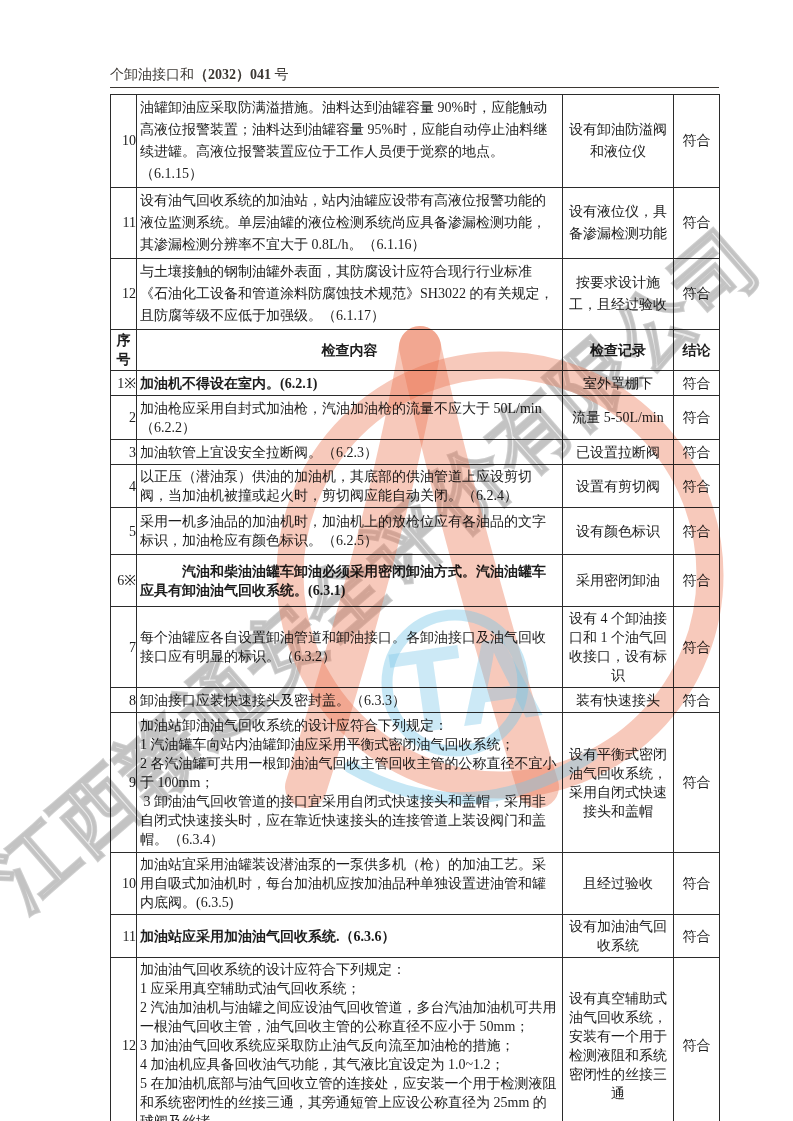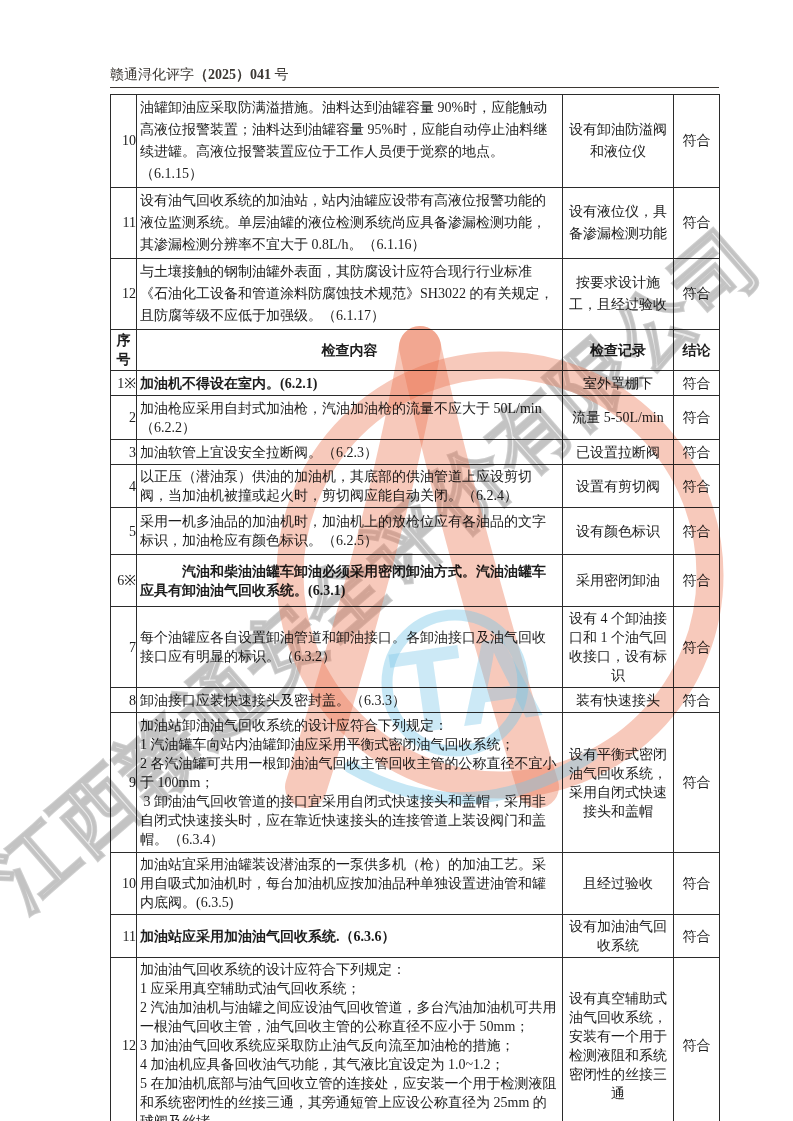--- a/index.html
+++ b/index.html
@@ -61,21 +61,21 @@
       <path d="M150,22 Q186,190 268,462" fill="none" stroke="rgba(233,112,75,0.38)" stroke-width="42" stroke-linecap="round"></path>
       <circle cx="185" cy="358" r="68" fill="none" stroke="rgba(120,198,232,0.42)" stroke-width="11"></circle>
       <text x="122" y="402" font-size="118" font-weight="bold" font-family="Liberation Sans, DejaVu Sans, sans-serif" fill="rgba(120,198,232,0.38)" transform="rotate(-8 185 360)">TA</text>
       <path d="M80,442 Q198,510 322,430" fill="none" stroke="rgba(120,198,232,0.42)" stroke-width="12" stroke-linecap="round"></path>
     </svg>
   </div>
 
   <div class="content">
 
     <div class="page-header">
-      <span class="doc-no"><span>赣通浔化评字</span><b>（2025）041</b><span> 号</span></span>
+      <span class="doc-no"><span>个卸油接口和</span><b>（2032）041</b><span> 号</span></span>
     </div>
     <hr class="header-rule">
 
     <table class="report">
       <colgroup>
         <col style="width:26px">
           <col style="width:426px">
           <col style="width:111px">
           <col style="width:46px">
       </colgroup>

